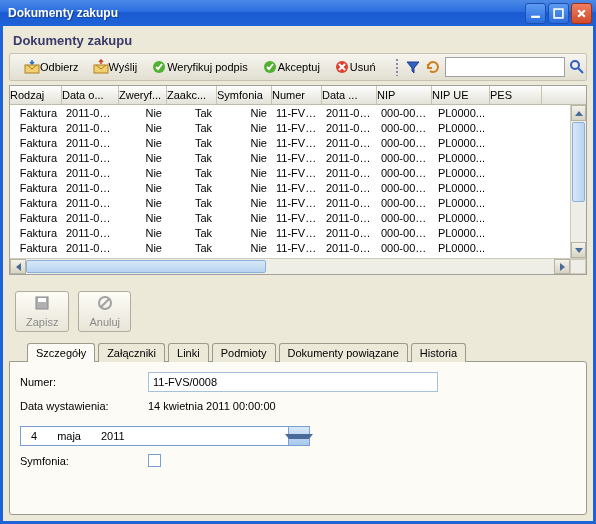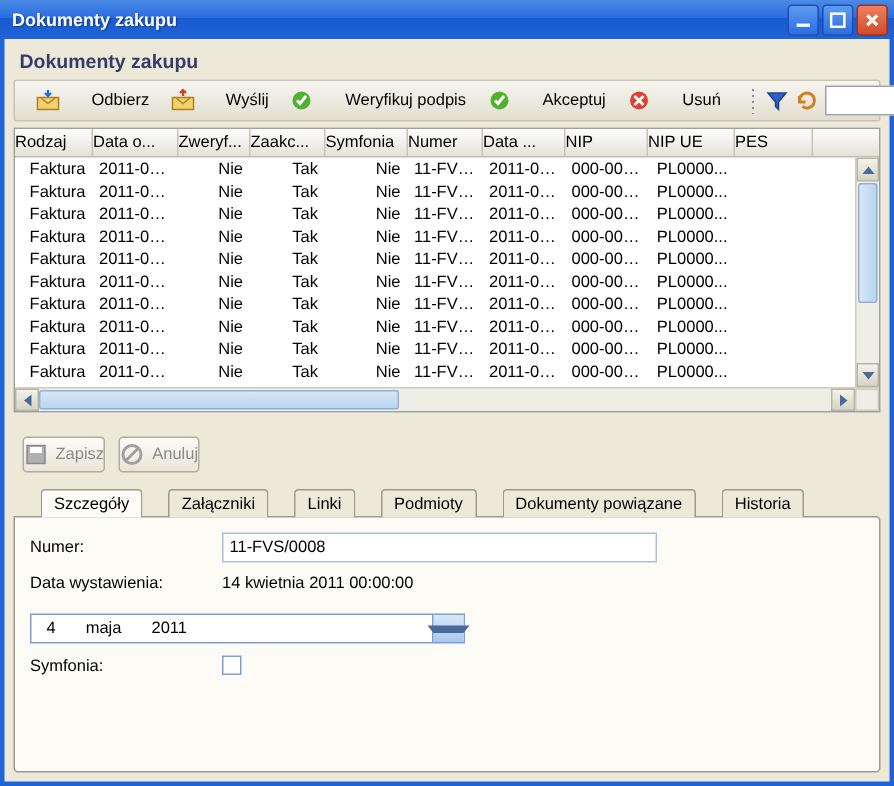--- a/index.html
+++ b/index.html
@@ -48,21 +48,21 @@
     align-items: center;
     padding: 2px 4px;
     background: linear-gradient(to bottom, #f6f5ef, #e2dfd1);
     border: 1px solid #c8c4b4;
     border-radius: 2px;
     margin: 0 4px;
     gap: 0;
     height: 28px;
   }
   .tb-btn {
-    display: flex; align-items: center; gap: 21px;
+    display: flex; align-items: center; gap: 0;
     padding: 2px 6px;
     border: 1px solid transparent;
     border-radius: 2px;
     cursor: default;
     white-space: nowrap;
   }
   .tb-sep { width: 1px; height: 20px; background: #c0bcac; margin: 0 3px; }
   .tb-spacer { flex: 1; }
   .tb-right { display: flex; align-items: center; gap: 4px; }
   .tb-right .grip { width: 4px; height: 18px; background-image: radial-gradient(#8a88b0 1px, transparent 1px); background-size: 4px 4px; margin-right:2px;}
@@ -113,28 +113,29 @@
   }
   .hscroll .track { flex:1; position:relative; }
   .hscroll .thumb { position:absolute; top:1px; bottom:1px; left:0; width:240px; background: linear-gradient(to bottom,#d8e8f8,#b8d4f0); border:1px solid #8ab0d8; border-radius:2px;}
   .hscroll .corner { width:16px; background:#efeee6; border:1px solid #d0ccbc;}
 
   
   .detail { margin: 4px; flex:1; display:flex; flex-direction:column; }
   .detail-top { padding: 8px 6px 10px 6px; }
   .action-btn {
     display: inline-flex; align-items:center; gap:5px;
-    padding: 3px 0;
+    padding: 3px 10px;
     border: 1px solid #b0ada0;
     background: linear-gradient(to bottom,#fdfcf6,#e8e5d8);
     border-radius: 3px;
     color: #8a8a8a;
     margin-right: 6px;
-  }
-  .tabs { display:flex; gap:18px; margin-left:2px;padding-left:16px; }
+    flex-direction: column;
+  }
+  .tabs { display:flex; gap:4px; margin-left:2px;padding-left:16px; }
   .tab {
     padding: 3px 8px 3px 8px;
     border: 1px solid #9c9a8c;
     border-bottom: none;
     background: #ece9d8;
     border-radius: 3px 3px 0 0;
     margin-right: -1px;
     position: relative;
     top: 1px;
   }

